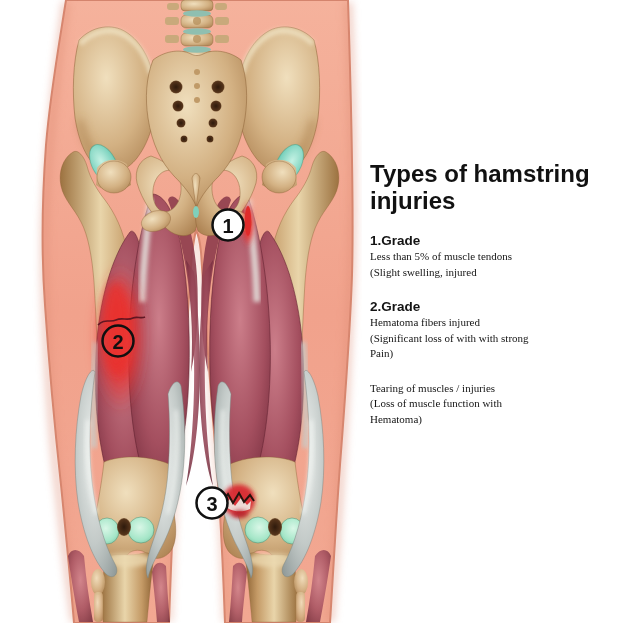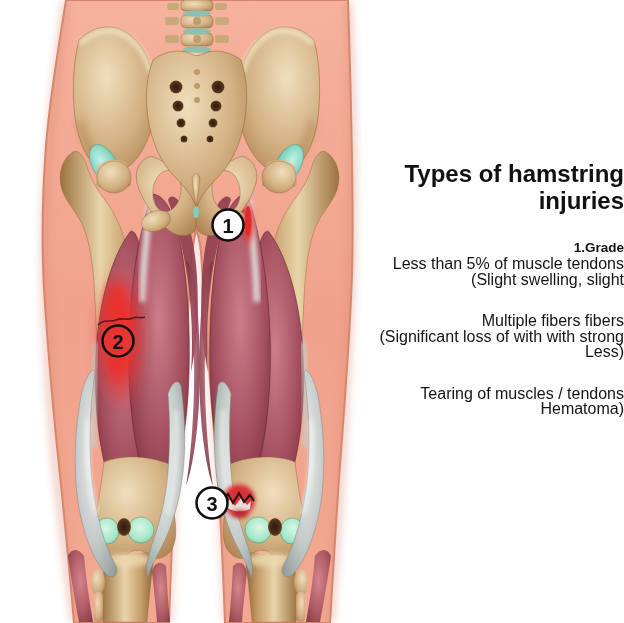--- a/index.html
+++ b/index.html
@@ -3,28 +3,28 @@
 <meta charset="utf-8">
 <style>
   html,body{margin:0;padding:0;background:#fff;}
   .stage{
     position:relative;width:624px;height:623px;background:#ffffff;overflow:hidden;
     font-family:"Liberation Sans", sans-serif;
   }
   .illus{position:absolute;left:0;top:0;display:block;}
   .panel{
     position:absolute;left:370px;top:0;width:254px;height:623px;
-    text-align:right;color:#141414;
+    text-align:left;color:#141414;
   }
   .title{
     margin:160px 0 0 0;font-size:24px;line-height:27px;font-weight:bold;color:#111;
   }
-  .grade{margin-top:26px;}
+  .grade{margin-top:19px;}
   .grade-heading{font-size:13.5px;font-weight:bold;line-height:16px;}
-  .grade-line{font-size:16px;line-height:15.5px;white-space:nowrap;}
+  .grade-line{font-size:11px;line-height:15.5px;white-space:nowrap;font-family:Liberation Serif, serif;}
   svg text.marker-num{
     font-family:"Liberation Sans", sans-serif;font-weight:bold;font-size:20px;fill:#111;
   }
 </style>
 </head>
 <body>
 
 <div class="stage">
 
   <svg class="illus" width="375" height="623" viewBox="0 0 375 623" xmlns="http://www.w3.org/2000/svg">
@@ -239,28 +239,30 @@
       <text class="marker-num" x="212" y="510.5" text-anchor="middle">3</text>
     </g>
   </svg>
 
   <div class="panel">
     <h1 class="title">Types of hamstring injuries</h1>
 
     <div class="grade">
       <div class="grade-heading">1.Grade</div>
       <div class="grade-line">Less than 5% of muscle tendons</div>
-      <div class="grade-line">(Slight swelling, slight</div>
+      <div class="grade-line">(Slight swelling, injured</div>
     </div>
 
     <div class="grade">
-      <div class="grade-line">Multiple fibers fibers</div>
+      <div class="grade-heading">2.Grade</div>
+      <div class="grade-line">Hematoma fibers injured</div>
       <div class="grade-line">(Significant loss of with with strong</div>
-      <div class="grade-line">Less)</div>
+      <div class="grade-line">Pain)</div>
     </div>
 
     <div class="grade">
-      <div class="grade-line">Tearing of muscles / tendons</div>
+      <div class="grade-line">Tearing of muscles / injuries</div>
+      <div class="grade-line">(Loss of muscle function with</div>
       <div class="grade-line">Hematoma)</div>
     </div>
   </div>
 
 </div>
 
 </body></html>

